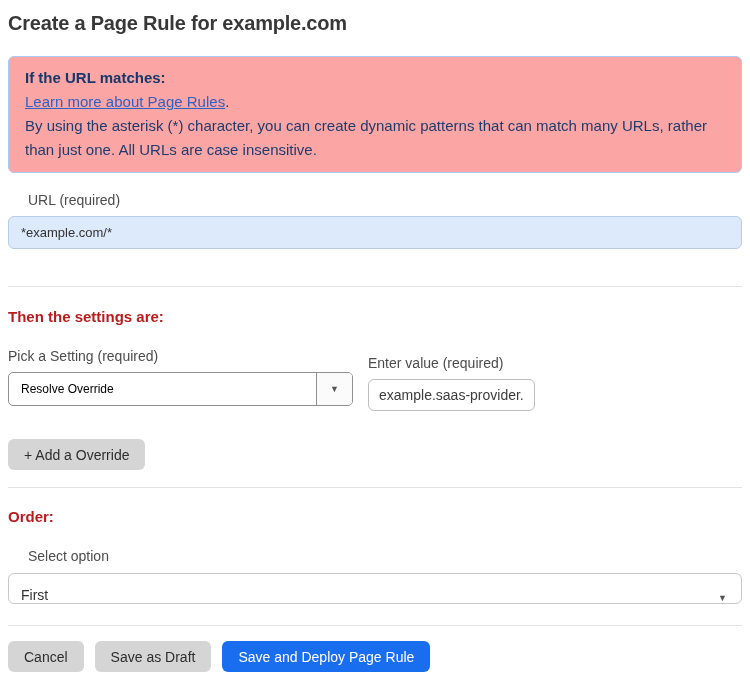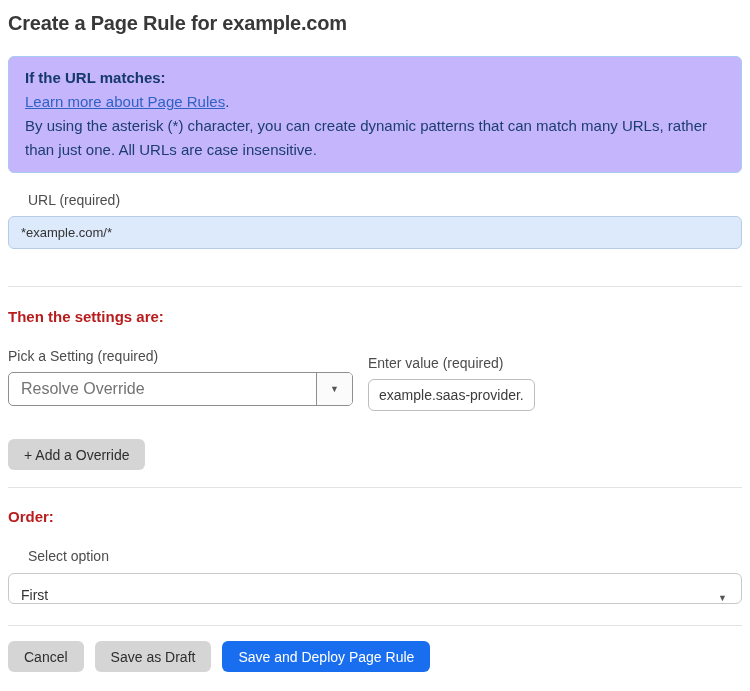--- a/index.html
+++ b/index.html
@@ -17,21 +17,21 @@
   .page-title {
     margin: 12px 0 0 0;
     font-size: 20px;
     font-weight: 700;
     color: #383838;
     letter-spacing: -0.2px;
   }
 
   .info-box {
     margin-top: 21px;
-    background: #c4b5fd;
+    background: #fca5a5;
     border: 1px solid #a8cbf2;
     border-radius: 6px;
     padding: 9px 16px 10px 16px;
     font-size: 15px;
     line-height: 24px;
     color: #1e3d6f;
   }
   .info-box .info-heading { font-weight: 700; color: #16386b; }
   .info-box a {
     color: #2f62c4;
@@ -97,22 +97,22 @@
     display: flex;
     align-items: stretch;
     cursor: pointer;
     overflow: hidden;
   }
   .setting-select .select-text {
     flex: 1;
     display: flex;
     align-items: center;
     padding-left: 12px;
-    font-size: 16px;
-    color: #737373;
+    font-size: 12px;
+    color: #000000;
   }
   .setting-select .select-arrow-box {
     width: 36px;
     border-left: 1px solid #8f8f8f;
     background: #fbfbfb;
     display: flex;
     align-items: center;
     justify-content: center;
   }
   .arrow-glyph {

